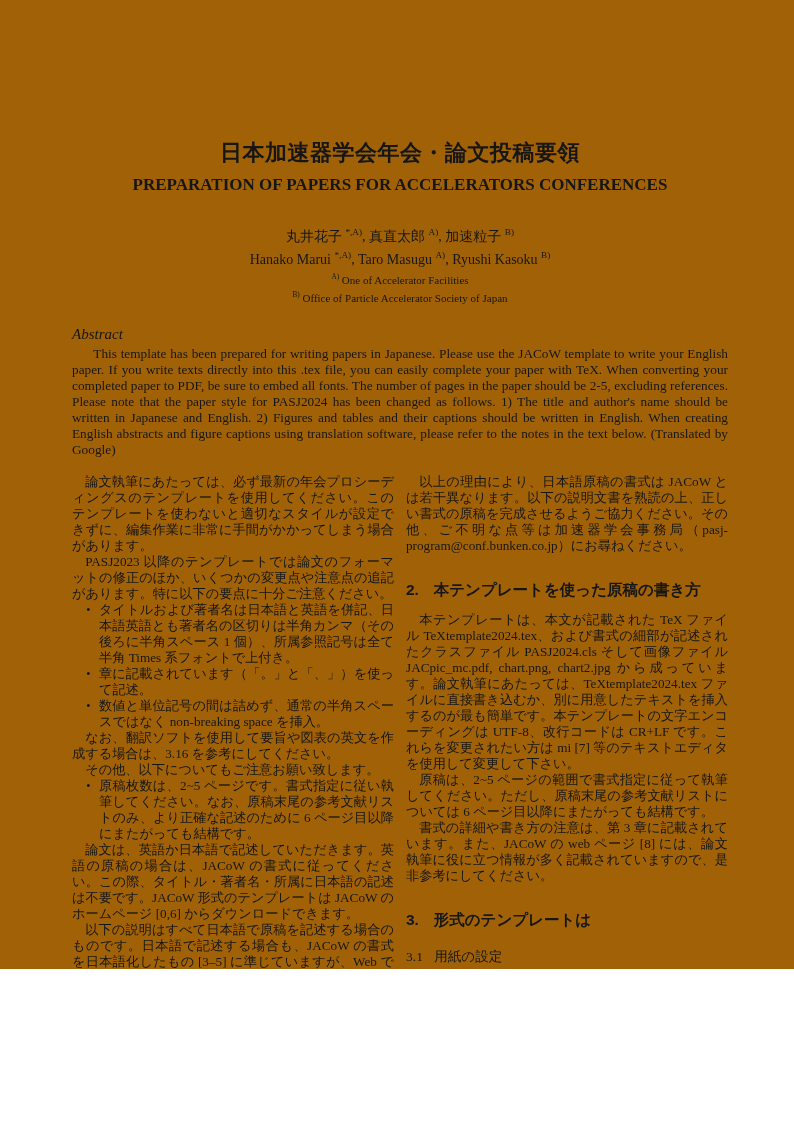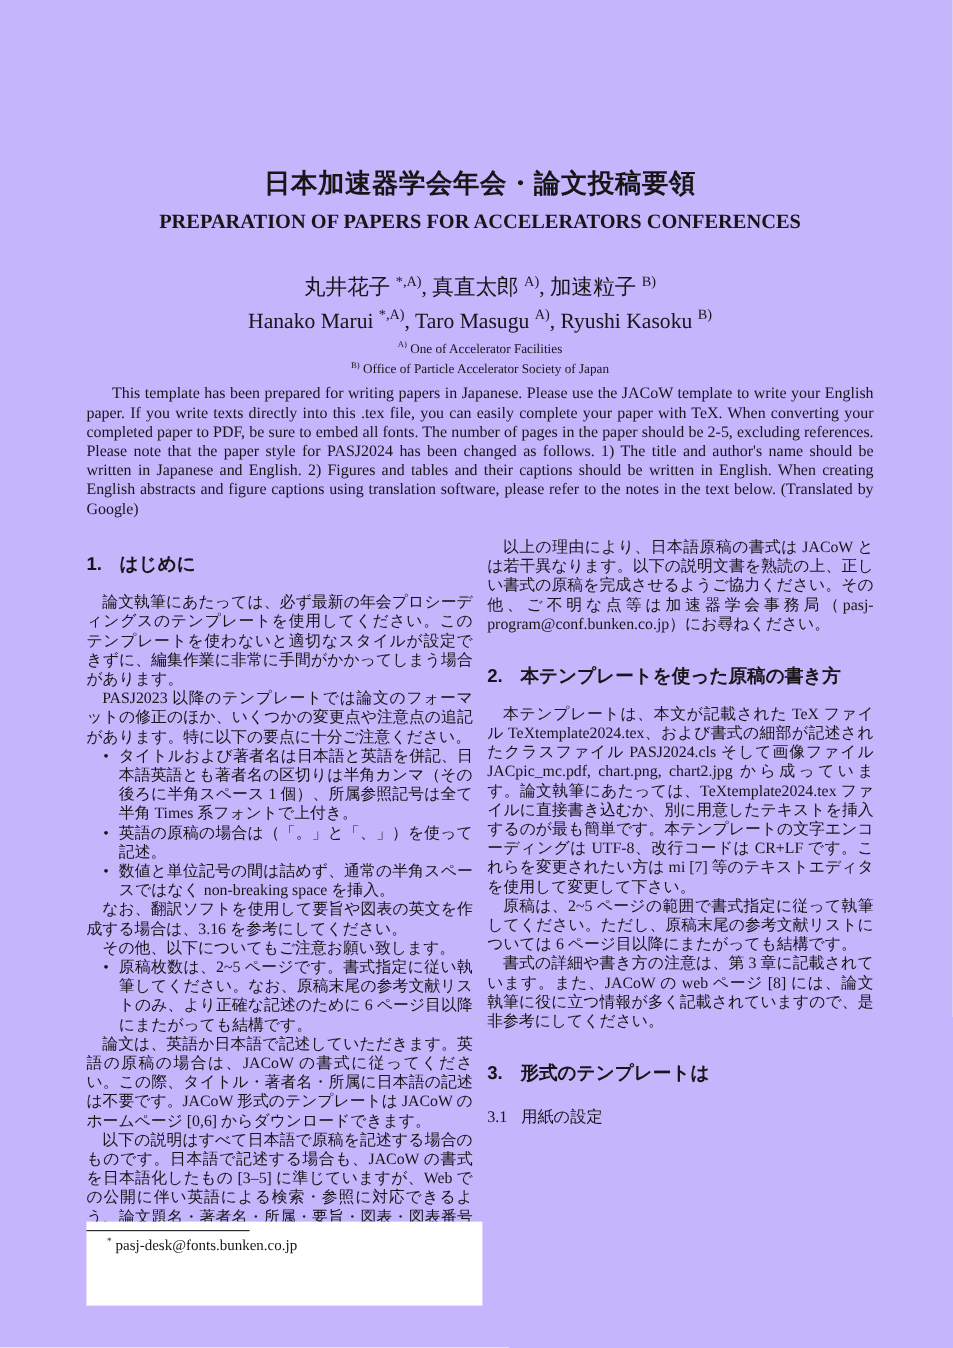--- a/index.html
+++ b/index.html
@@ -3,23 +3,23 @@
 <meta charset="utf-8">
 <style>
   html, body {
     margin: 0;
     padding: 0;
     background: #ffffff;
   }
   .page {
     position: relative;
     width: 794px;
-    height: 1123px;
+    height: 969px;
     margin: 0 auto;
-    background: #c4b5fd;
+    background: #a16207;
     color: #161616;
     font-family: "Liberation Serif", serif;
     box-sizing: border-box;
     padding: 140px 66px 0 72px;
     overflow: hidden;
   }
 
   
   .title-jp {
     font-family: "Liberation Sans", sans-serif;
@@ -33,21 +33,21 @@
   .title-en {
     font-family: "Liberation Serif", serif;
     font-weight: bold;
     font-size: 17px;
     line-height: 1.2;
     text-align: center;
     margin: 0 0 32px 0;
   }
   .author-line {
     text-align: center;
-    font-size: 18px;
+    font-size: 14px;
     line-height: 1.3;
     margin: 0 0 5px 0;
   }
   sup {
     font-size: 0.66em;
     line-height: 0;
   }
   .affil-line {
     text-align: center;
     font-size: 11px;
@@ -150,33 +150,33 @@
   <h1 class="title-jp">日本加速器学会年会・論文投稿要領</h1>
   <h2 class="title-en">PREPARATION OF PAPERS FOR ACCELERATORS CONFERENCES</h2>
 
   <div class="author-line"><span>丸井花子 </span><sup>*,A)</sup><span>, </span><span>真直太郎 </span><sup>A)</sup><span>, </span><span>加速粒子 </span><sup>B)</sup></div>
 
   <div class="author-line"><span>Hanako Marui </span><sup>*,A)</sup><span>, </span><span>Taro Masugu </span><sup>A)</sup><span>, </span><span>Ryushi Kasoku </span><sup>B)</sup></div>
 
   <div class="affil-line"><sup>A)</sup><span> One of Accelerator Facilities</span></div>
   <div class="affil-line"><sup>B)</sup><span> Office of Particle Accelerator Society of Japan</span></div>
 
+  <div class="abstract-heading">Abstract</div>
   <p class="abstract-body">This template has been prepared for writing papers in Japanese. Please use the JACoW template to write your English paper. If you write texts directly into this .tex file, you can easily complete your paper with TeX. When converting your completed paper to PDF, be sure to embed all fonts. The number of pages in the paper should be 2-5, excluding references. Please note that the paper style for PASJ2024 has been changed as follows. 1) The title and author's name should be written in Japanese and English. 2) Figures and tables and their captions should be written in English. When creating English abstracts and figure captions using translation software, please refer to the notes in the text below. (Translated by Google)</p>
 
   <div class="columns">
 
     <div class="col">
-      <div class="section-heading first"><span class="sec-num">1.</span><span>はじめに</span></div>
 
       <p>論文執筆にあたっては、必ず最新の年会プロシーディングスのテンプレートを使用してください。このテンプレートを使わないと適切なスタイルが設定できずに、編集作業に非常に手間がかかってしまう場合があります。</p>
       <p>PASJ2023 以降のテンプレートでは論文のフォーマットの修正のほか、いくつかの変更点や注意点の追記があります。特に以下の要点に十分ご注意ください。</p>
 
       <ul class="bullet-list">
         <li>タイトルおよび著者名は日本語と英語を併記、日本語英語とも著者名の区切りは半角カンマ（その後ろに半角スペース 1 個）、所属参照記号は全て半角 Times 系フォントで上付き。</li>
-        <li>英語の原稿の場合は（「。」と「、」）を使って記述。</li>
+        <li>章に記載されています（「。」と「、」）を使って記述。</li>
         <li>数値と単位記号の間は詰めず、通常の半角スペースではなく non-breaking space を挿入。</li>
       </ul>
 
       <p>なお、翻訳ソフトを使用して要旨や図表の英文を作成する場合は、3.16 を参考にしてください。</p>
       <p>その他、以下についてもご注意お願い致します。</p>
 
       <ul class="bullet-list">
         <li>原稿枚数は、2~5 ページです。書式指定に従い執筆してください。なお、原稿末尾の参考文献リストのみ、より正確な記述のために 6 ページ目以降にまたがっても結構です。</li>
       </ul>
 

